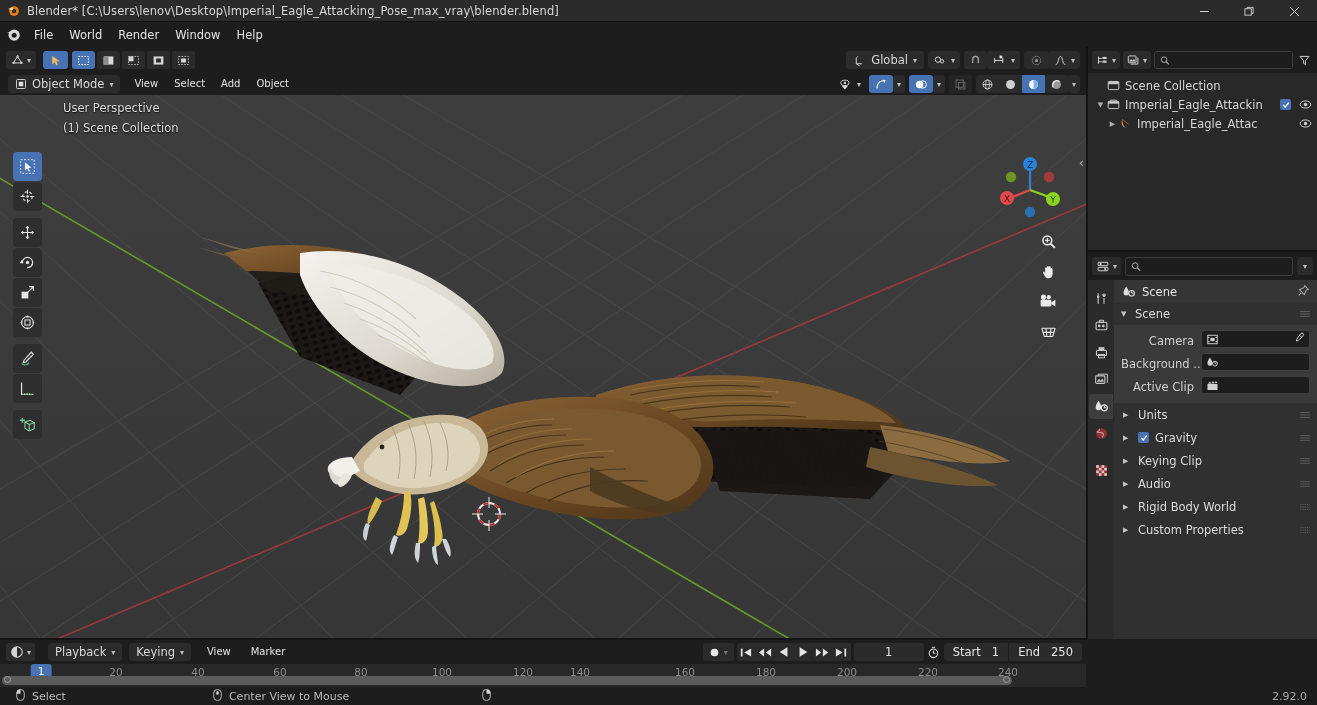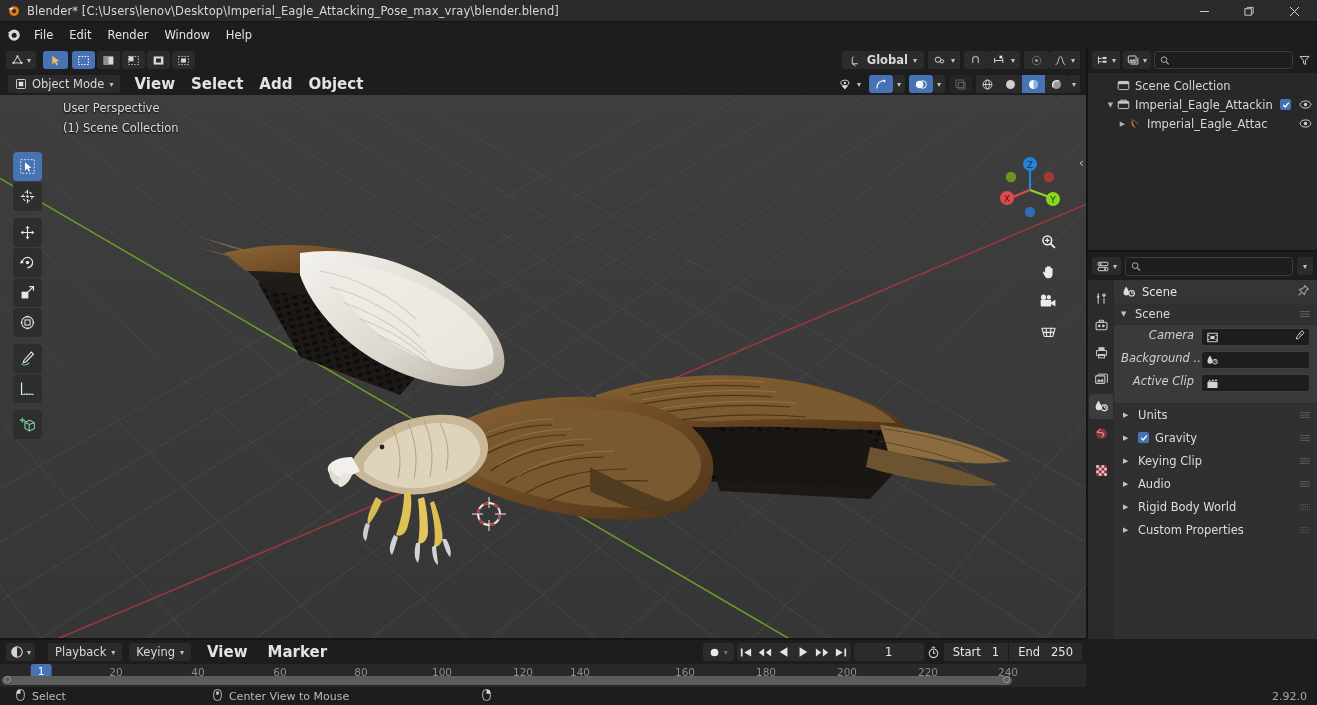--- a/index.html
+++ b/index.html
@@ -70,21 +70,21 @@
   .vp-header2{
     position:absolute; left:0; top:26px; width:100%; height:22px;
     background:#1d1d1d; display:flex; align-items:center;
   }
   .hbtn{
     height:18px; border-radius:3px; background:#2b2b2b; display:flex; align-items:center;
     justify-content:center; padding:0 5px; gap:3px; color:#d8d8d8; font-size:11.5px; white-space:nowrap;
   }
   .hbtn.flat{ background:transparent; }
   .hbtn.on{ background:#4772b3; }
-  .hmenu{ padding:0 8px; height:18px; line-height:18px; border-radius:3px; color:#e3e3e3; font-size:15px;font-weight:bold;}
+  .hmenu{ padding:0 8px; height:18px; line-height:18px; border-radius:3px; color:#e3e3e3; font-size:10px;}
   .sep{ width:7px; }
   .caret{ font-size:8px; color:#c0c0c0; }
 
   
   .canvas3d{
     position:absolute; left:0; top:48px; width:1086px; height:544px;
     overflow:hidden; background:#1d4ed8;
   }
   .vp-text{ position:absolute; left:63px; top:6px; color:#dcdcdc; font-size:11.5px; text-shadow:0 1px 2px #000; pointer-events:none;}
   .vp-text .l2{ margin-top:6px; }
@@ -111,21 +111,21 @@
   }
   .ol-header{ height:26px; background:#1d1d1d; display:flex; align-items:center; padding:0 4px; gap:3px;}
   .searchbox{
     background:#1d1d1d; border:1px solid #3b3b3b; border-radius:3px; height:18px; flex:1;
     display:flex; align-items:center; padding:0 5px; gap:4px;
   }
   .searchbox input{
     background:transparent; border:0; outline:0; color:#e0e0e0; font-size:11px; width:100%;
     font-family:"DejaVu Sans", sans-serif;
   }
-  .ol-rows{ padding-top:3px;margin-left:10px; }
+  .ol-rows{ padding-top:3px; }
   .ol-row{ height:19px; display:flex; align-items:center; padding-left:6px; position:relative; font-size:11.5px; color:#d6d6d6; }
   .ol-row .tri{ width:13px; text-align:center; font-size:7px; color:#b0b0b0; }
   .ol-row .nm{ white-space:nowrap; overflow:hidden; }
   .ol-right{ position:absolute; right:5px; display:flex; align-items:center; gap:8px; }
   .chk{ width:11px; height:11px; border-radius:2px; background:#4772b3; display:flex; align-items:center; justify-content:center;}
   .indent{ width:12px; display:inline-block; }
 
   
   .props{
     position:absolute; left:1088px; top:252px; width:229px; height:387px; background:#303030;
@@ -135,21 +135,21 @@
   .pr-tabs{ width:26px; background:#2b2b2b; padding-top:6px; display:flex; flex-direction:column; align-items:center; gap:2px;}
   .pr-tab{ width:24px; height:25px; display:flex; align-items:center; justify-content:center; border-radius:4px 0 0 4px;}
   .pr-tab.sel{ background:#3d3d3d; }
   .pr-content{ flex:1; background:#303030; padding-top:0; }
   .pr-crumb{ height:23px; display:flex; align-items:center; gap:6px; padding:0 8px; background:#353535; position:relative;}
   .pr-crumb .pin{ position:absolute; right:7px; color:#a5a5a5; }
   .panel-head{ height:22px; display:flex; align-items:center; gap:5px; padding:0 7px; color:#dcdcdc; font-size:11.5px; position:relative;}
   .panel-head .tri{ font-size:7px; color:#c2c2c2; width:9px; }
   .grip{ position:absolute; right:6px; width:12px; opacity:.45; }
   .panel-body{ background:#3a3a3a; padding:3px 7px 6px 7px; }
-  .prow{ display:flex; align-items:flex-start; height:20px; margin-bottom:3px;font-style:italic; }
+  .prow{ display:flex; align-items:flex-end; height:20px; margin-bottom:3px; }
   .prow .lbl{ width:80px; text-align:right; padding-right:7px; color:#cfcfcf; font-size:11.5px; white-space:nowrap; overflow:hidden;}
   .field{
     flex:1; height:18px; background:#1d1d1d; border:1px solid #3f3f3f; border-radius:3px;
     display:flex; align-items:center; padding:0 4px; gap:4px; position:relative;
   }
   .field .ico{ display:flex; align-items:center; }
   .field .eyed{ position:absolute; right:4px; }
   .sub-head{ height:23px; display:flex; align-items:center; gap:6px; padding:0 7px 0 9px; color:#dcdcdc; font-size:11.5px; position:relative;}
   .sub-head .tri{ font-size:7px; color:#c2c2c2; width:9px;}
 
@@ -224,21 +224,21 @@
   <div class="topbar">
     <div class="tb-logo">
       <svg width="15" height="15" viewBox="0 0 24 24">
         <circle cx="13" cy="13" r="9" fill="#d9d9d9"></circle>
         <circle cx="13" cy="13" r="4" fill="#1d1d1d"></circle>
         <path d="M2 9 L11 6 L10 11 Z" fill="#d9d9d9"></path>
       </svg>
     </div>
     <div class="menu">
       <div>File</div>
-      <div>Edit</div>
+      <div>World</div>
       <div>Render</div>
       <div>Window</div>
       <div>Help</div>
     </div>
 
     <div class="tb-right">
 
       <div class="idblock">
         <div class="id-icon">
           <svg width="13" height="13" viewBox="0 0 16 16">
@@ -325,21 +325,21 @@
         <div class="hbtn" style="padding:0 5px">
           <svg width="13" height="13" viewBox="0 0 16 16">
               <rect x="2" y="3" width="12" height="10" fill="none" stroke="#c9c9c9" stroke-width="1.1" stroke-dasharray="2 1.6"></rect>
               <rect x="5" y="5.5" width="6" height="5" fill="#d8d8d8"></rect>
             </svg>
         </div>
       </div>
 
       <div style="flex:1"></div>
 
-      <div class="hbtn" style="padding:0 7px; gap:5px;font-weight:bold;">
+      <div class="hbtn" style="padding:0 7px; gap:5px;">
         <svg width="13" height="13" viewBox="0 0 16 16">
           <path d="M4 12 V5 M4 12 H11 M4 12 L8 14.5" stroke="#d5d5d5" stroke-width="1.2" fill="none"></path>
           <path d="M4 5 L6 3" stroke="#d5d5d5" stroke-width="1.2"></path>
         </svg>
         <span>Global</span>
         <span class="caret">▾</span>
       </div>
       <div style="width:4px"></div>
       <div class="hbtn" style="padding:0 5px; gap:4px;">
         <svg width="14" height="13" viewBox="0 0 16 16">

